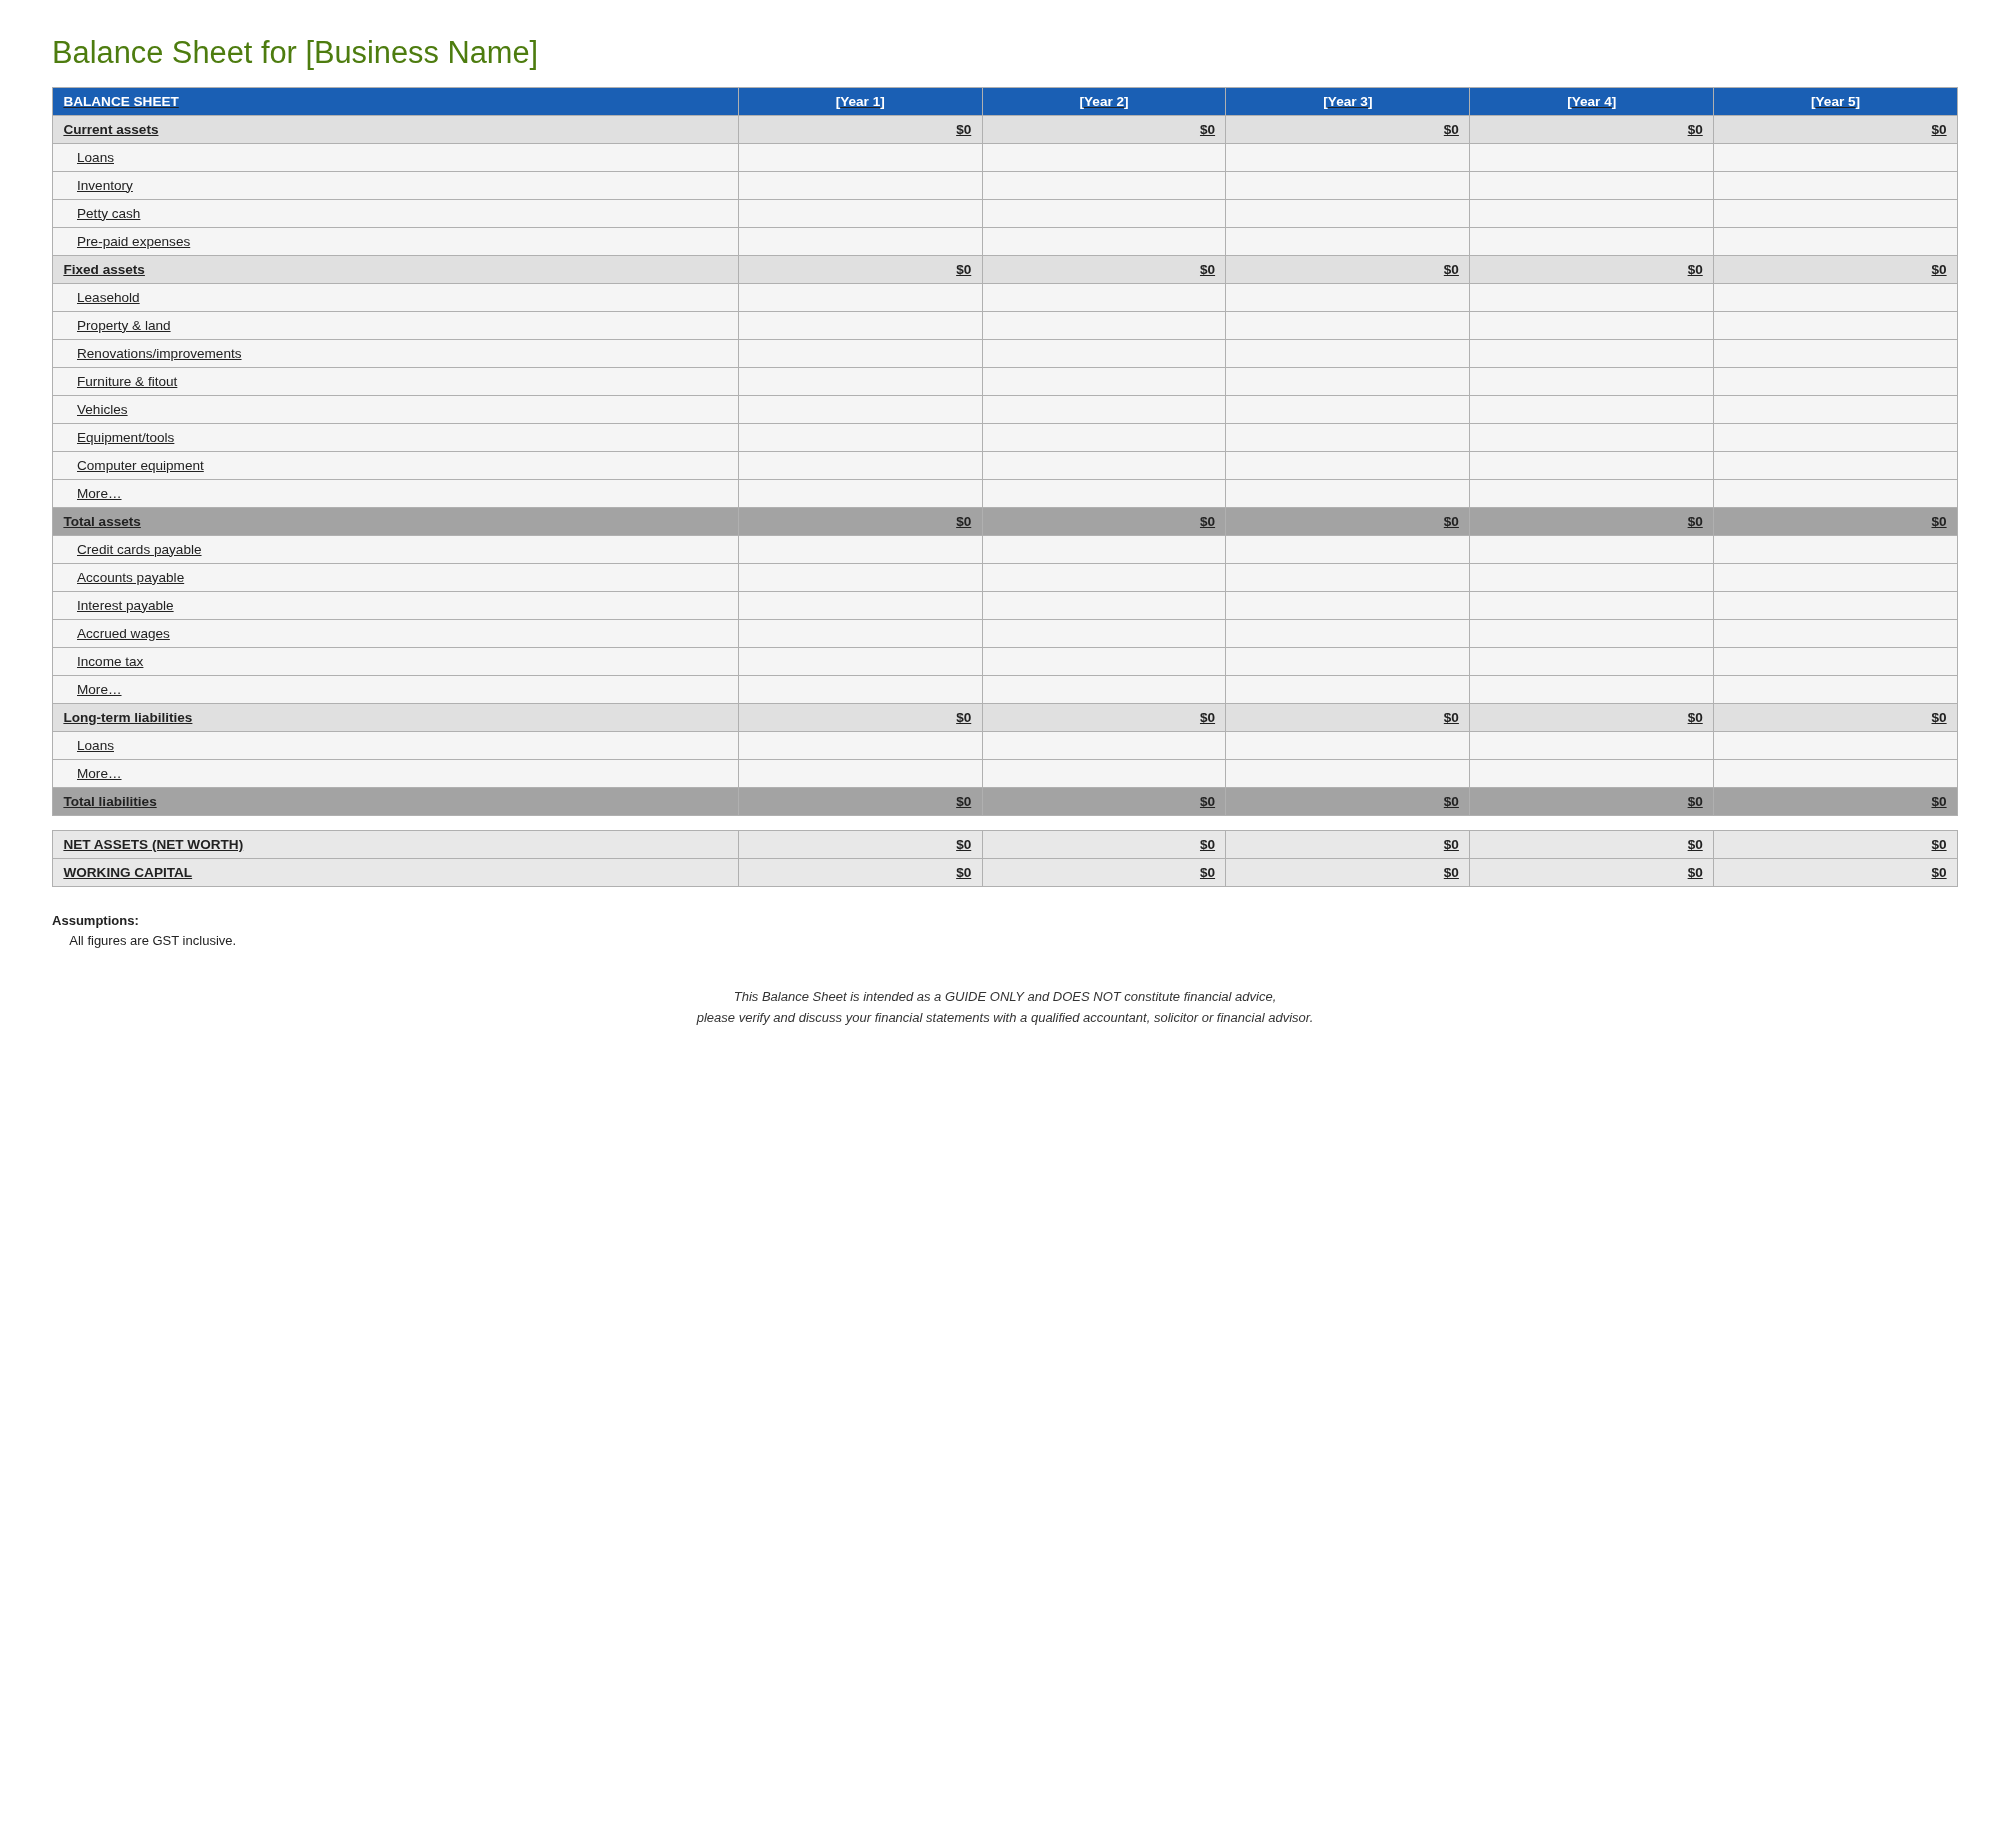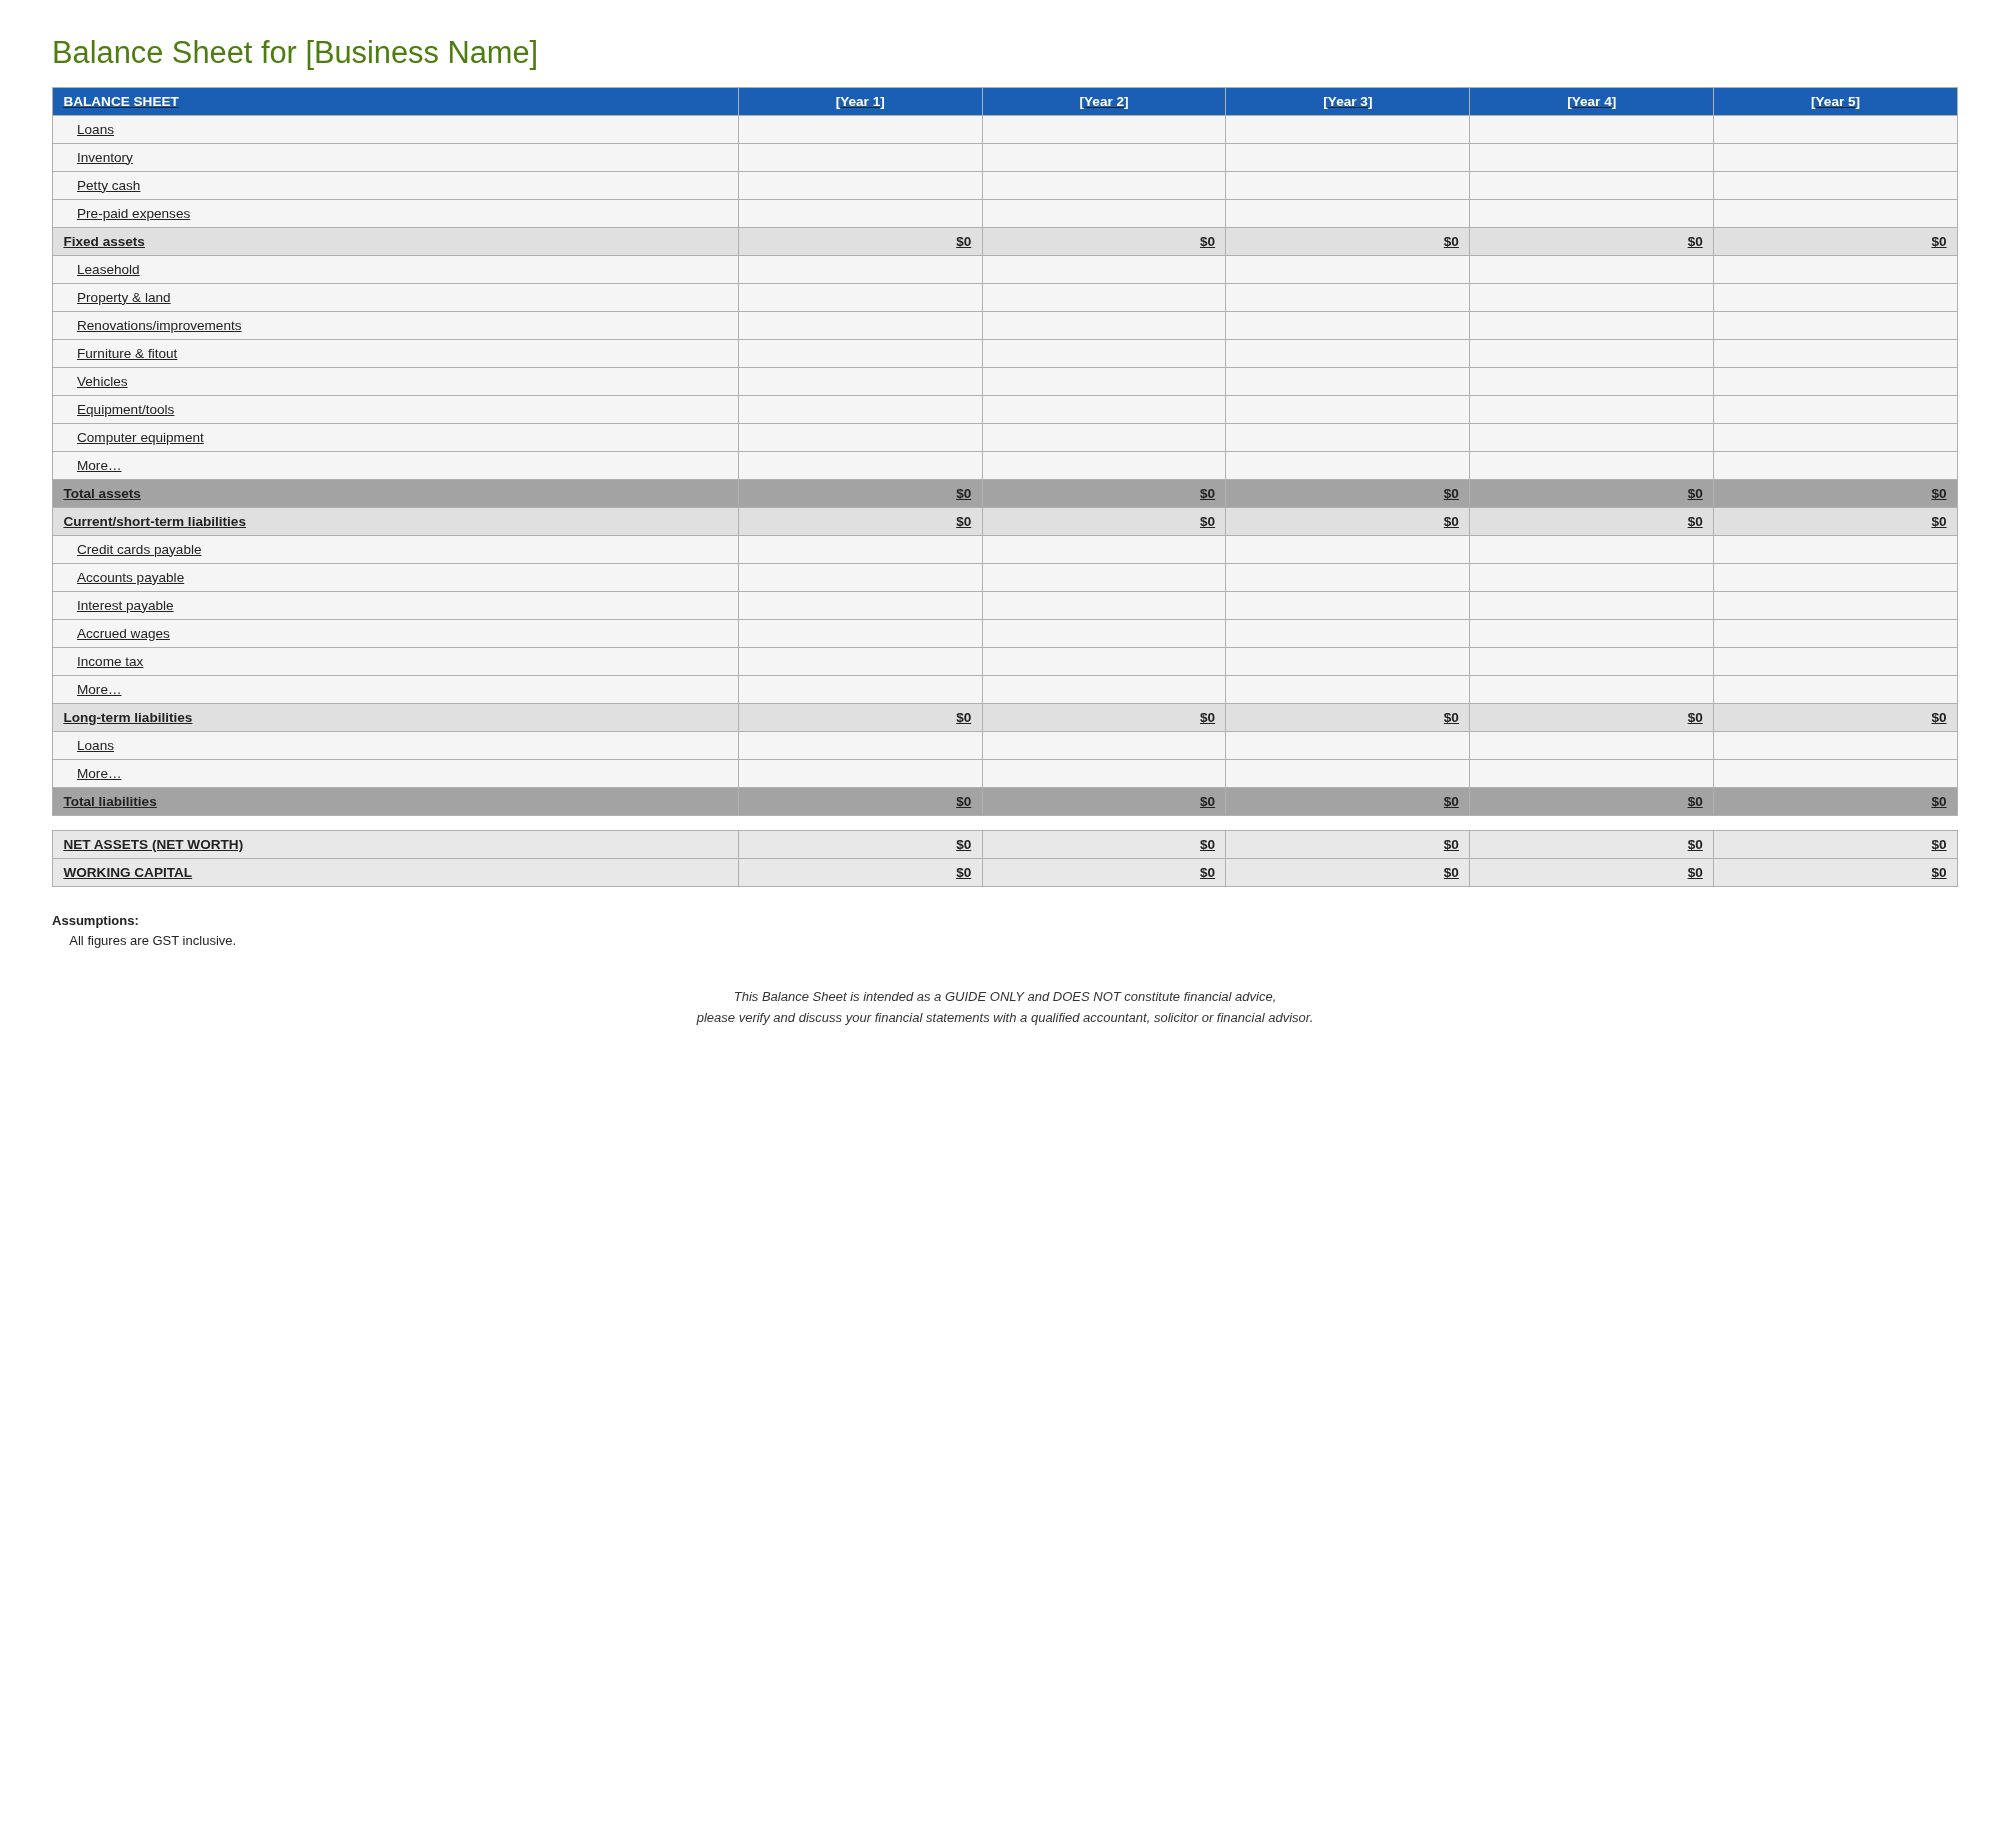--- a/index.html
+++ b/index.html
@@ -109,20 +109,28 @@
     <tr>
       <th style="width:36%;">BALANCE SHEET</th>
       <th style="width:12.8%;">[Year 1]</th>
       <th style="width:12.8%;">[Year 2]</th>
       <th style="width:12.8%;">[Year 3]</th>
       <th style="width:12.8%;">[Year 4]</th>
       <th style="width:12.8%;">[Year 5]</th>
     </tr>
   </thead>
   <tbody id="table-body">
+  <tr class="section-header">
+        <td>Current assets</td>
+        <td class="value-cell">$0</td>
+        <td class="value-cell">$0</td>
+        <td class="value-cell">$0</td>
+        <td class="value-cell">$0</td>
+        <td class="value-cell">$0</td>
+      </tr>
       <tr class="sub-row">
         <td>Loans</td>
         <td class="value-cell"></td>
         <td class="value-cell"></td>
         <td class="value-cell"></td>
         <td class="value-cell"></td>
         <td class="value-cell"></td>
       </tr>
       <tr class="sub-row">
         <td>Inventory</td>
@@ -215,28 +223,20 @@
       <tr class="sub-row">
         <td>More…</td>
         <td class="value-cell"></td>
         <td class="value-cell"></td>
         <td class="value-cell"></td>
         <td class="value-cell"></td>
         <td class="value-cell"></td>
       </tr>
       <tr class="total-row">
         <td>Total assets</td>
-        <td class="value-cell">$0</td>
-        <td class="value-cell">$0</td>
-        <td class="value-cell">$0</td>
-        <td class="value-cell">$0</td>
-        <td class="value-cell">$0</td>
-      </tr>
-      <tr class="section-header">
-        <td>Current/short-term liabilities</td>
         <td class="value-cell">$0</td>
         <td class="value-cell">$0</td>
         <td class="value-cell">$0</td>
         <td class="value-cell">$0</td>
         <td class="value-cell">$0</td>
       </tr>
       <tr class="sub-row">
         <td>Credit cards payable</td>
         <td class="value-cell"></td>
         <td class="value-cell"></td>

